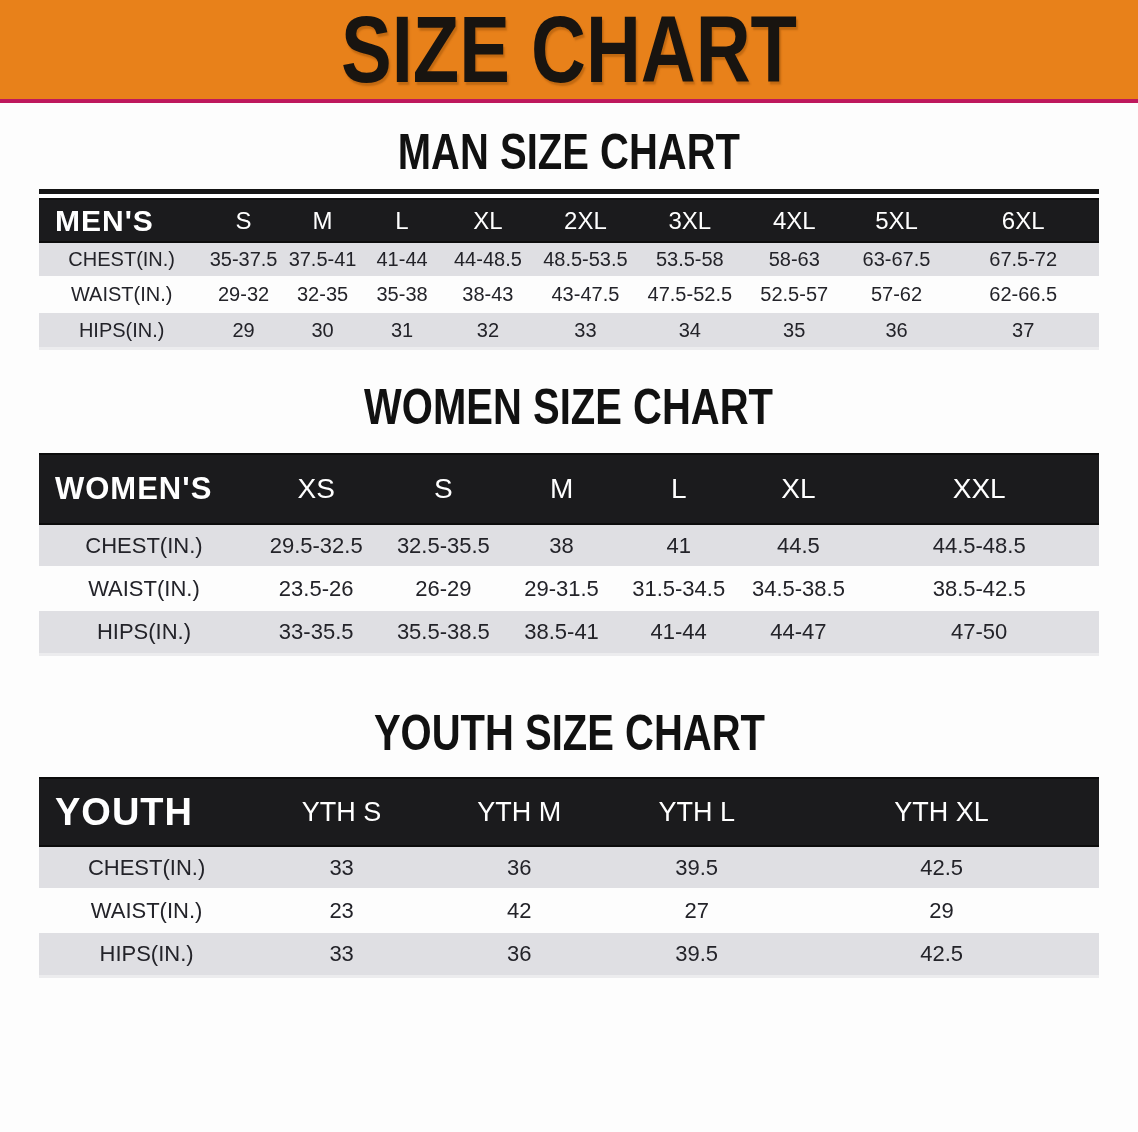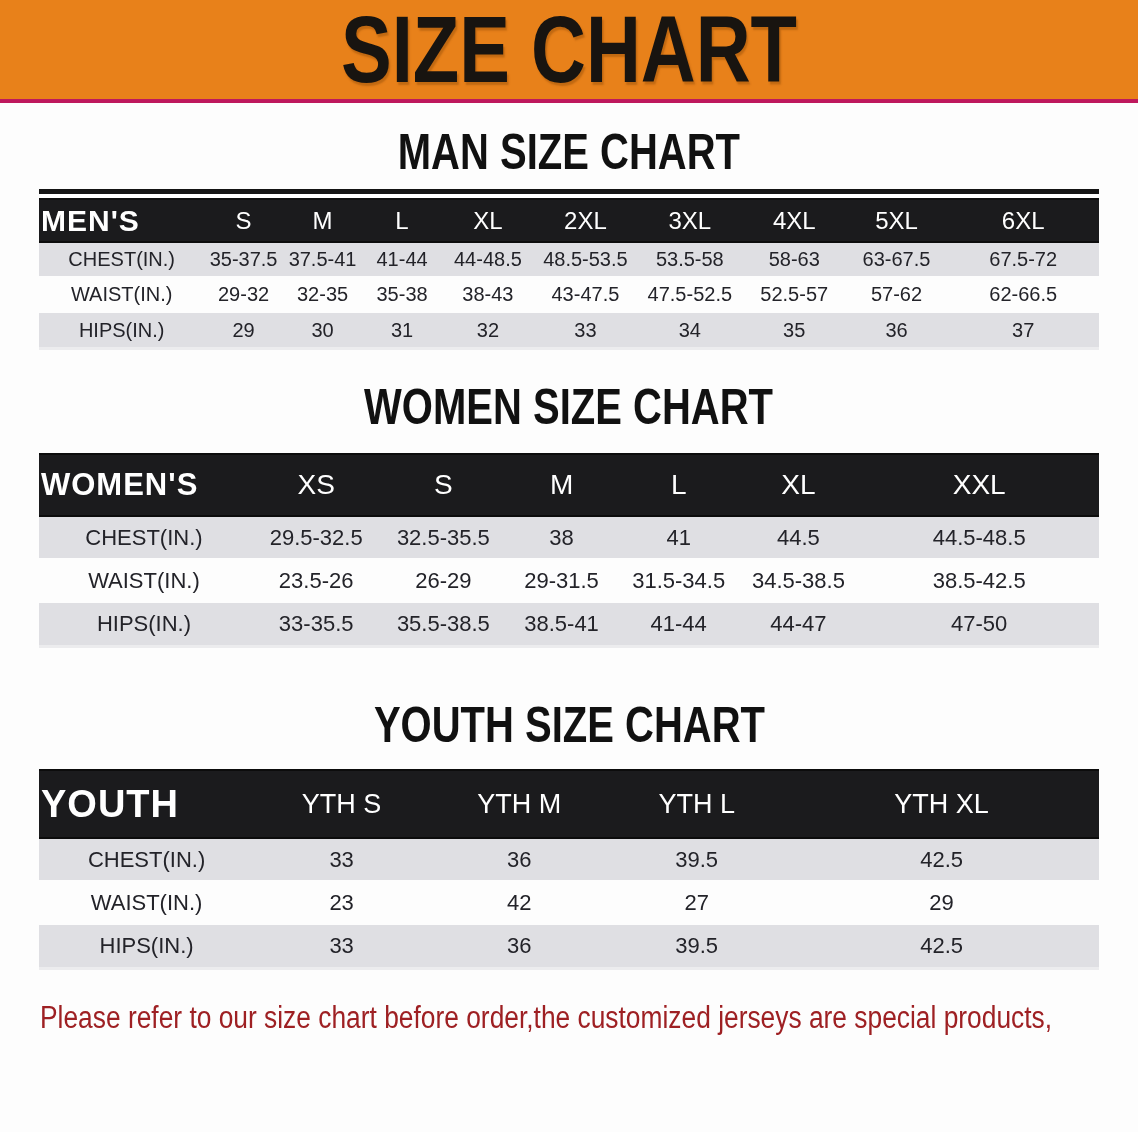--- a/index.html
+++ b/index.html
@@ -60,21 +60,21 @@
   table.size-table thead th {
     border: 2px solid #0c0c0c;
     border-left: none; border-right: none;
     vertical-align: middle;
     text-align: center;
     font-weight: normal;
     white-space: nowrap;
   }
   table.size-table thead th.band-label {
     text-align: left;
-    padding-left: 2px;
+    padding-left: 16px;
     font-weight: bold;
     letter-spacing: 1px;
   }
   table.size-table tbody th,
   table.size-table tbody td {
     font-weight: normal;
     text-align: center;
     vertical-align: middle;
     color: #232329;
     border-top: 2px solid #fdfdfd;
@@ -85,21 +85,21 @@
 
   
   .section-men { padding-top: 22px; }
   .section-men .table-wrap { margin-top: 9px; }
   .section-men thead th { height: 43px; font-size: 24px; }
   .section-men thead th.band-label { font-size: 30px; }
   .section-men tbody th, .section-men tbody td { height: 35px; font-size: 20px; }
 
   .section-women { padding-top: 30px; }
   .section-women .table-wrap { margin-top: 18px; }
-  .section-women thead th { height: 62px; font-size: 28px; }
+  .section-women thead th { height: 70px; font-size: 28px; }
   .section-women thead th.band-label { font-size: 31px; }
   .section-women tbody th, .section-women tbody td { height: 43px; font-size: 22px; }
 
   .section-youth { padding-top: 50px; }
   .section-youth .table-wrap { margin-top: 16px; }
   .section-youth thead th { height: 68px; font-size: 27px; }
   .section-youth thead th.band-label { font-size: 38px; }
   .section-youth tbody th, .section-youth tbody td { height: 43px; font-size: 22px; }
 
   
@@ -299,16 +299,15 @@
                 <td>39.5</td>
                 <td>42.5</td>
               </tr>
             </tbody>
           </table>
         </div>
       </section>
     </main>
 
   <footer class="notice">
-    <p><span>Please refer to our size chart before order,the customized jerseys are special products,</span></p>
   </footer>
 
 </div>
 
 </body></html>

